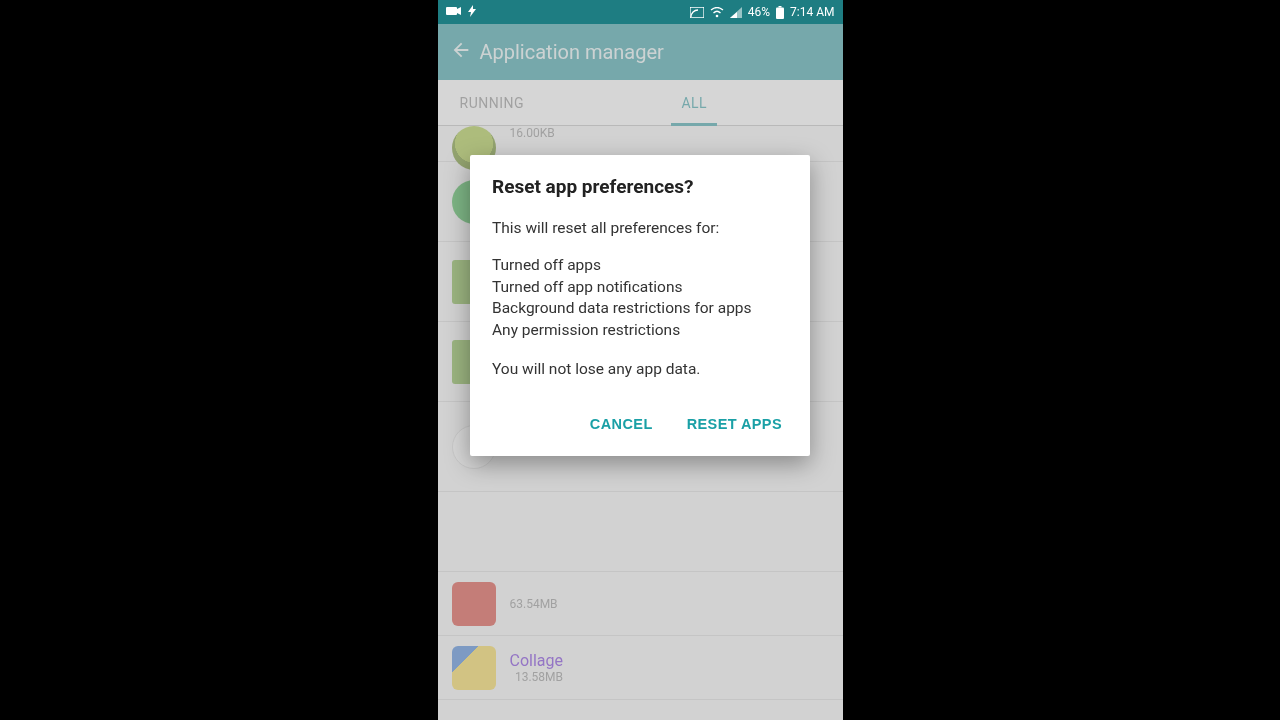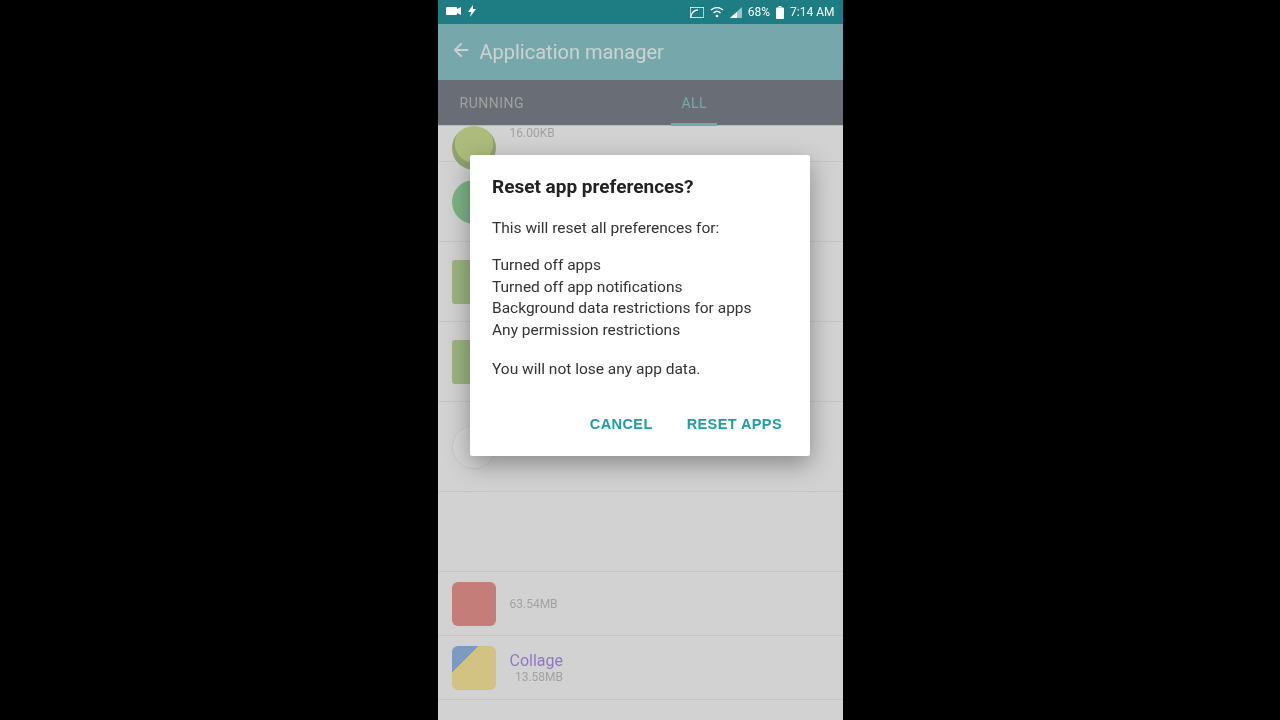--- a/index.html
+++ b/index.html
@@ -40,21 +40,21 @@
     display: flex;
     align-items: center;
     padding: 0 12px;
     gap: 8px;
     font-size: 20px;
   }
   .header .back { cursor: pointer; }
   
   .tabs {
     height: 46px;
-    background: #0f172a;
+    background: #ffffff;
     display: flex;
     border-bottom: 1px solid #bfbfbf;
   }
   .tab {
     flex: 0 0 auto;
     padding: 0 22px;
     display: flex;
     align-items: center;
     font-size: 14px;
     color: #8a8a8a;
@@ -170,21 +170,21 @@
             <path d="M3.5 6 Q7 2.5 10.5 6" fill="none" stroke="#fff" stroke-width="1.3"></path>
             <circle cx="7" cy="9" r="1.3" fill="#fff"></circle>
           </svg>
       </span>
       <span class="ico">
         <svg width="12" height="11" viewBox="0 0 12 11">
             <path d="M0 11 L12 11 L12 0 Z" fill="#fff" opacity=".55"></path>
             <path d="M0 11 L7 11 L7 5 Z" fill="#fff"></path>
           </svg>
       </span>
-      <span>68%</span>
+      <span>46%</span>
       <span class="ico">
         <svg width="8" height="13" viewBox="0 0 8 13">
             <rect x="2.5" y="0" width="3" height="1.5" fill="#fff"></rect>
             <rect x="0" y="1.5" width="8" height="11.5" rx="1" fill="#fff"></rect>
           </svg>
       </span>
       <span>7:14 AM</span>
     </div>
   </div>
 

